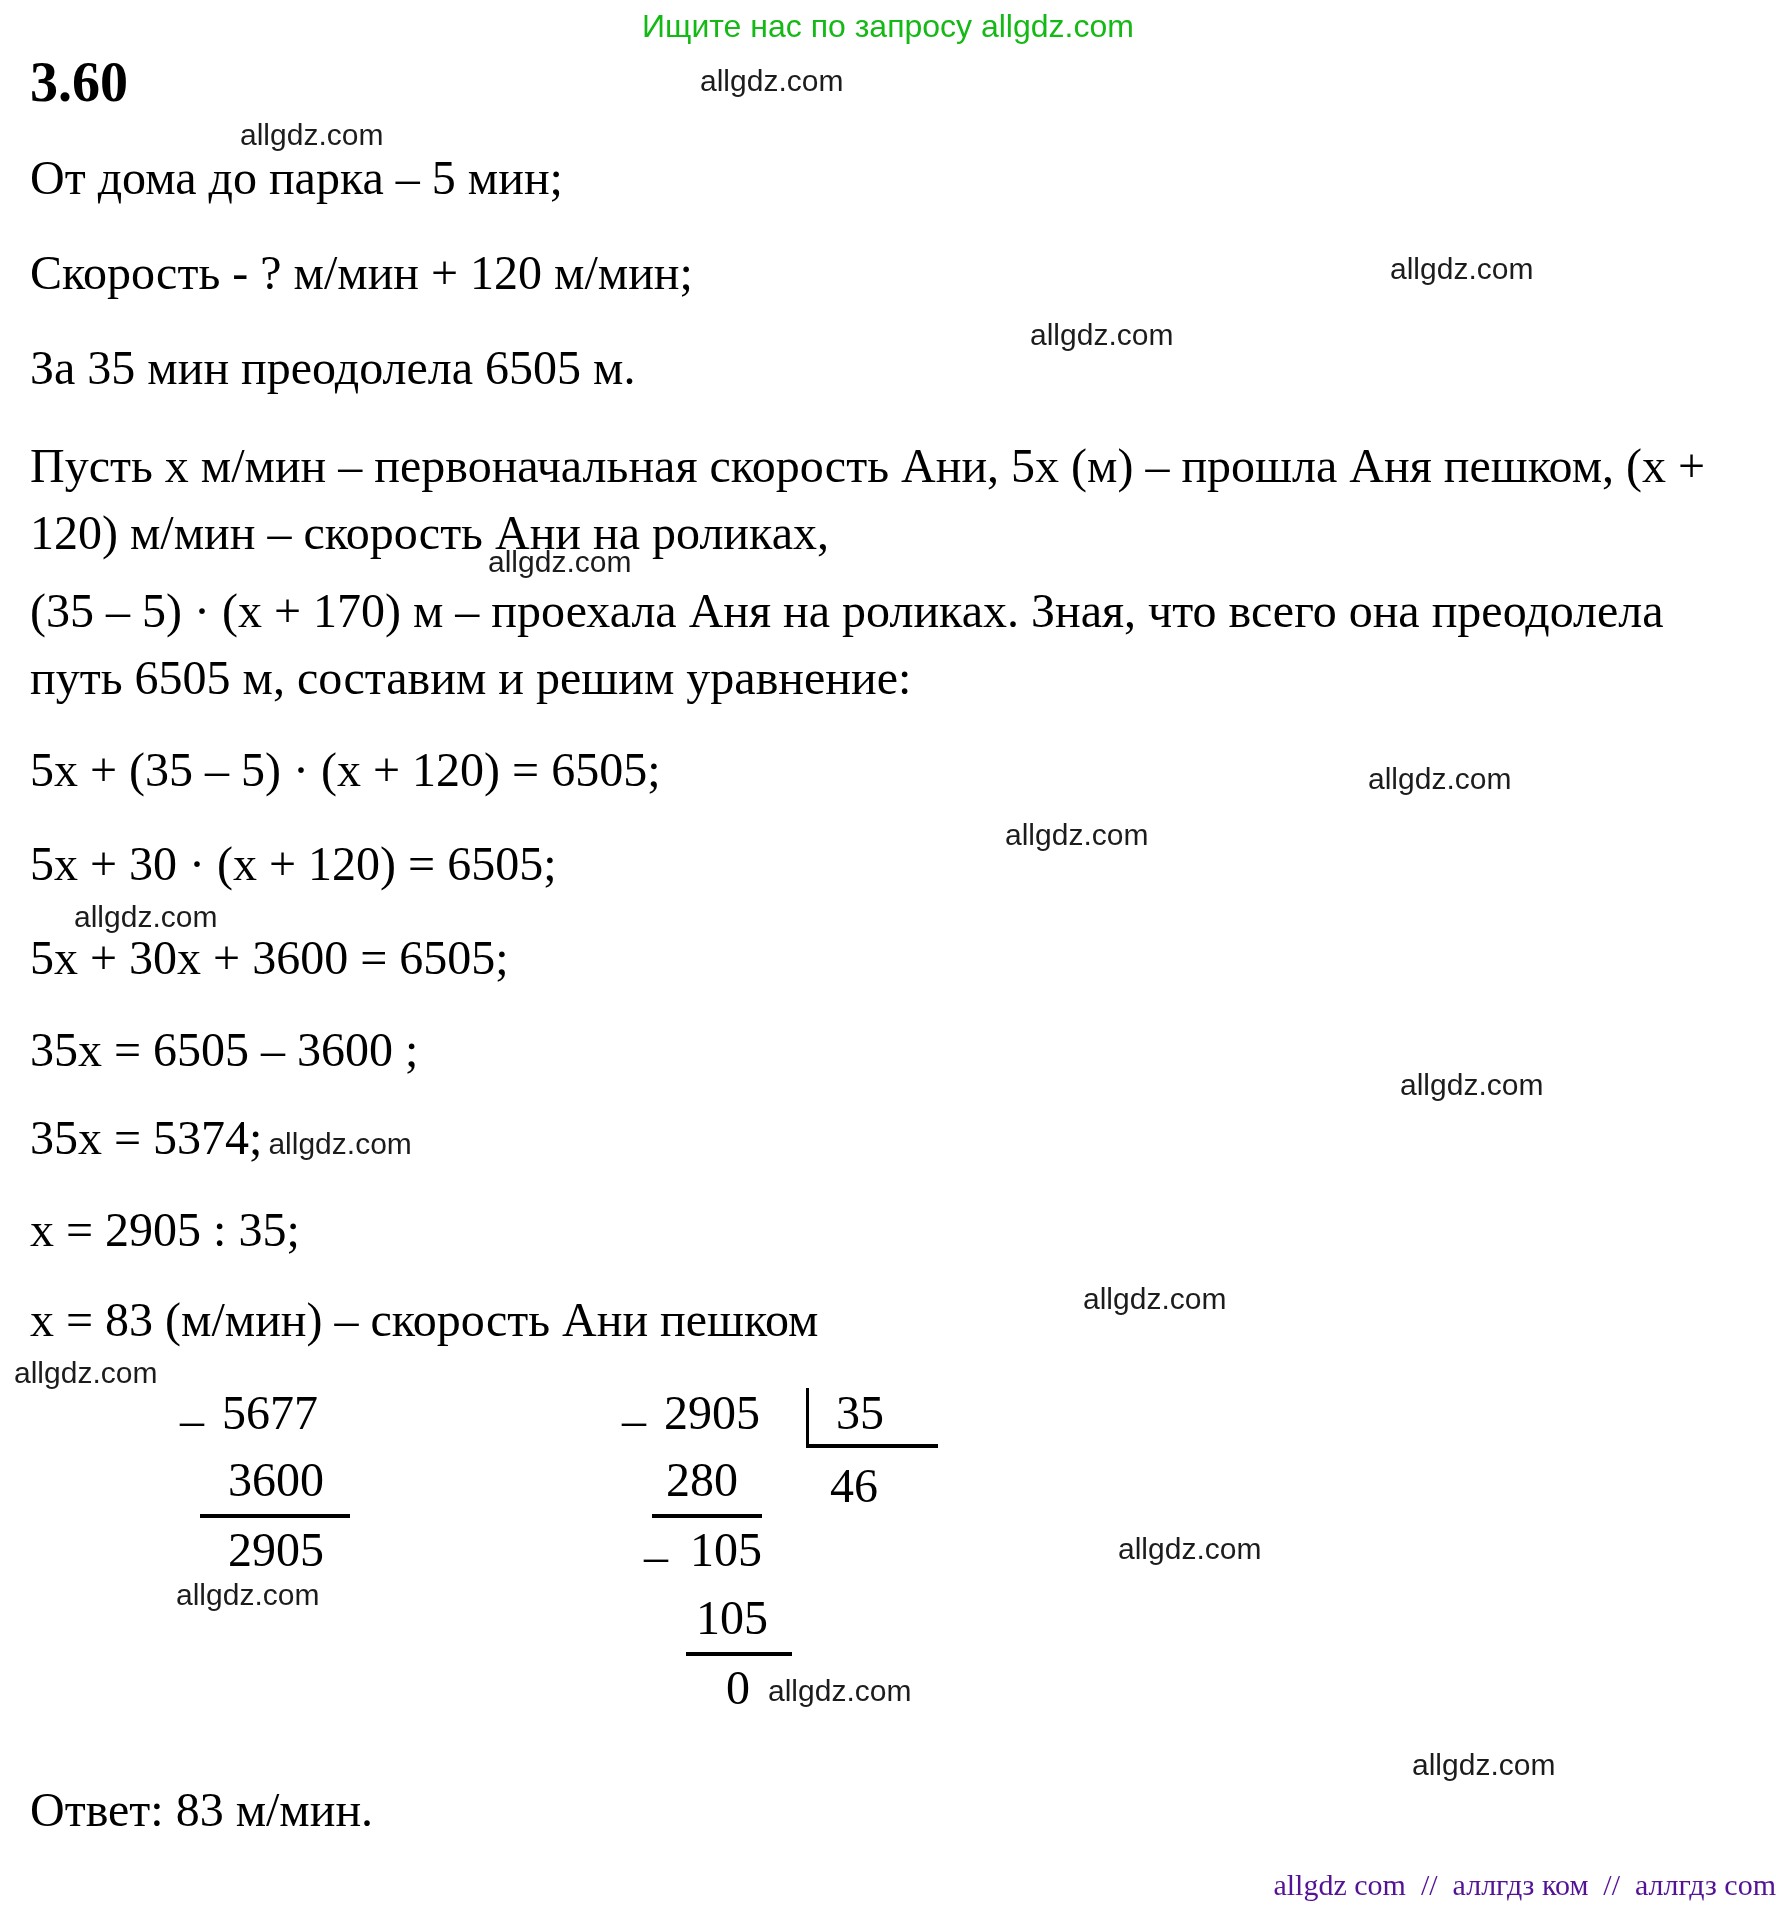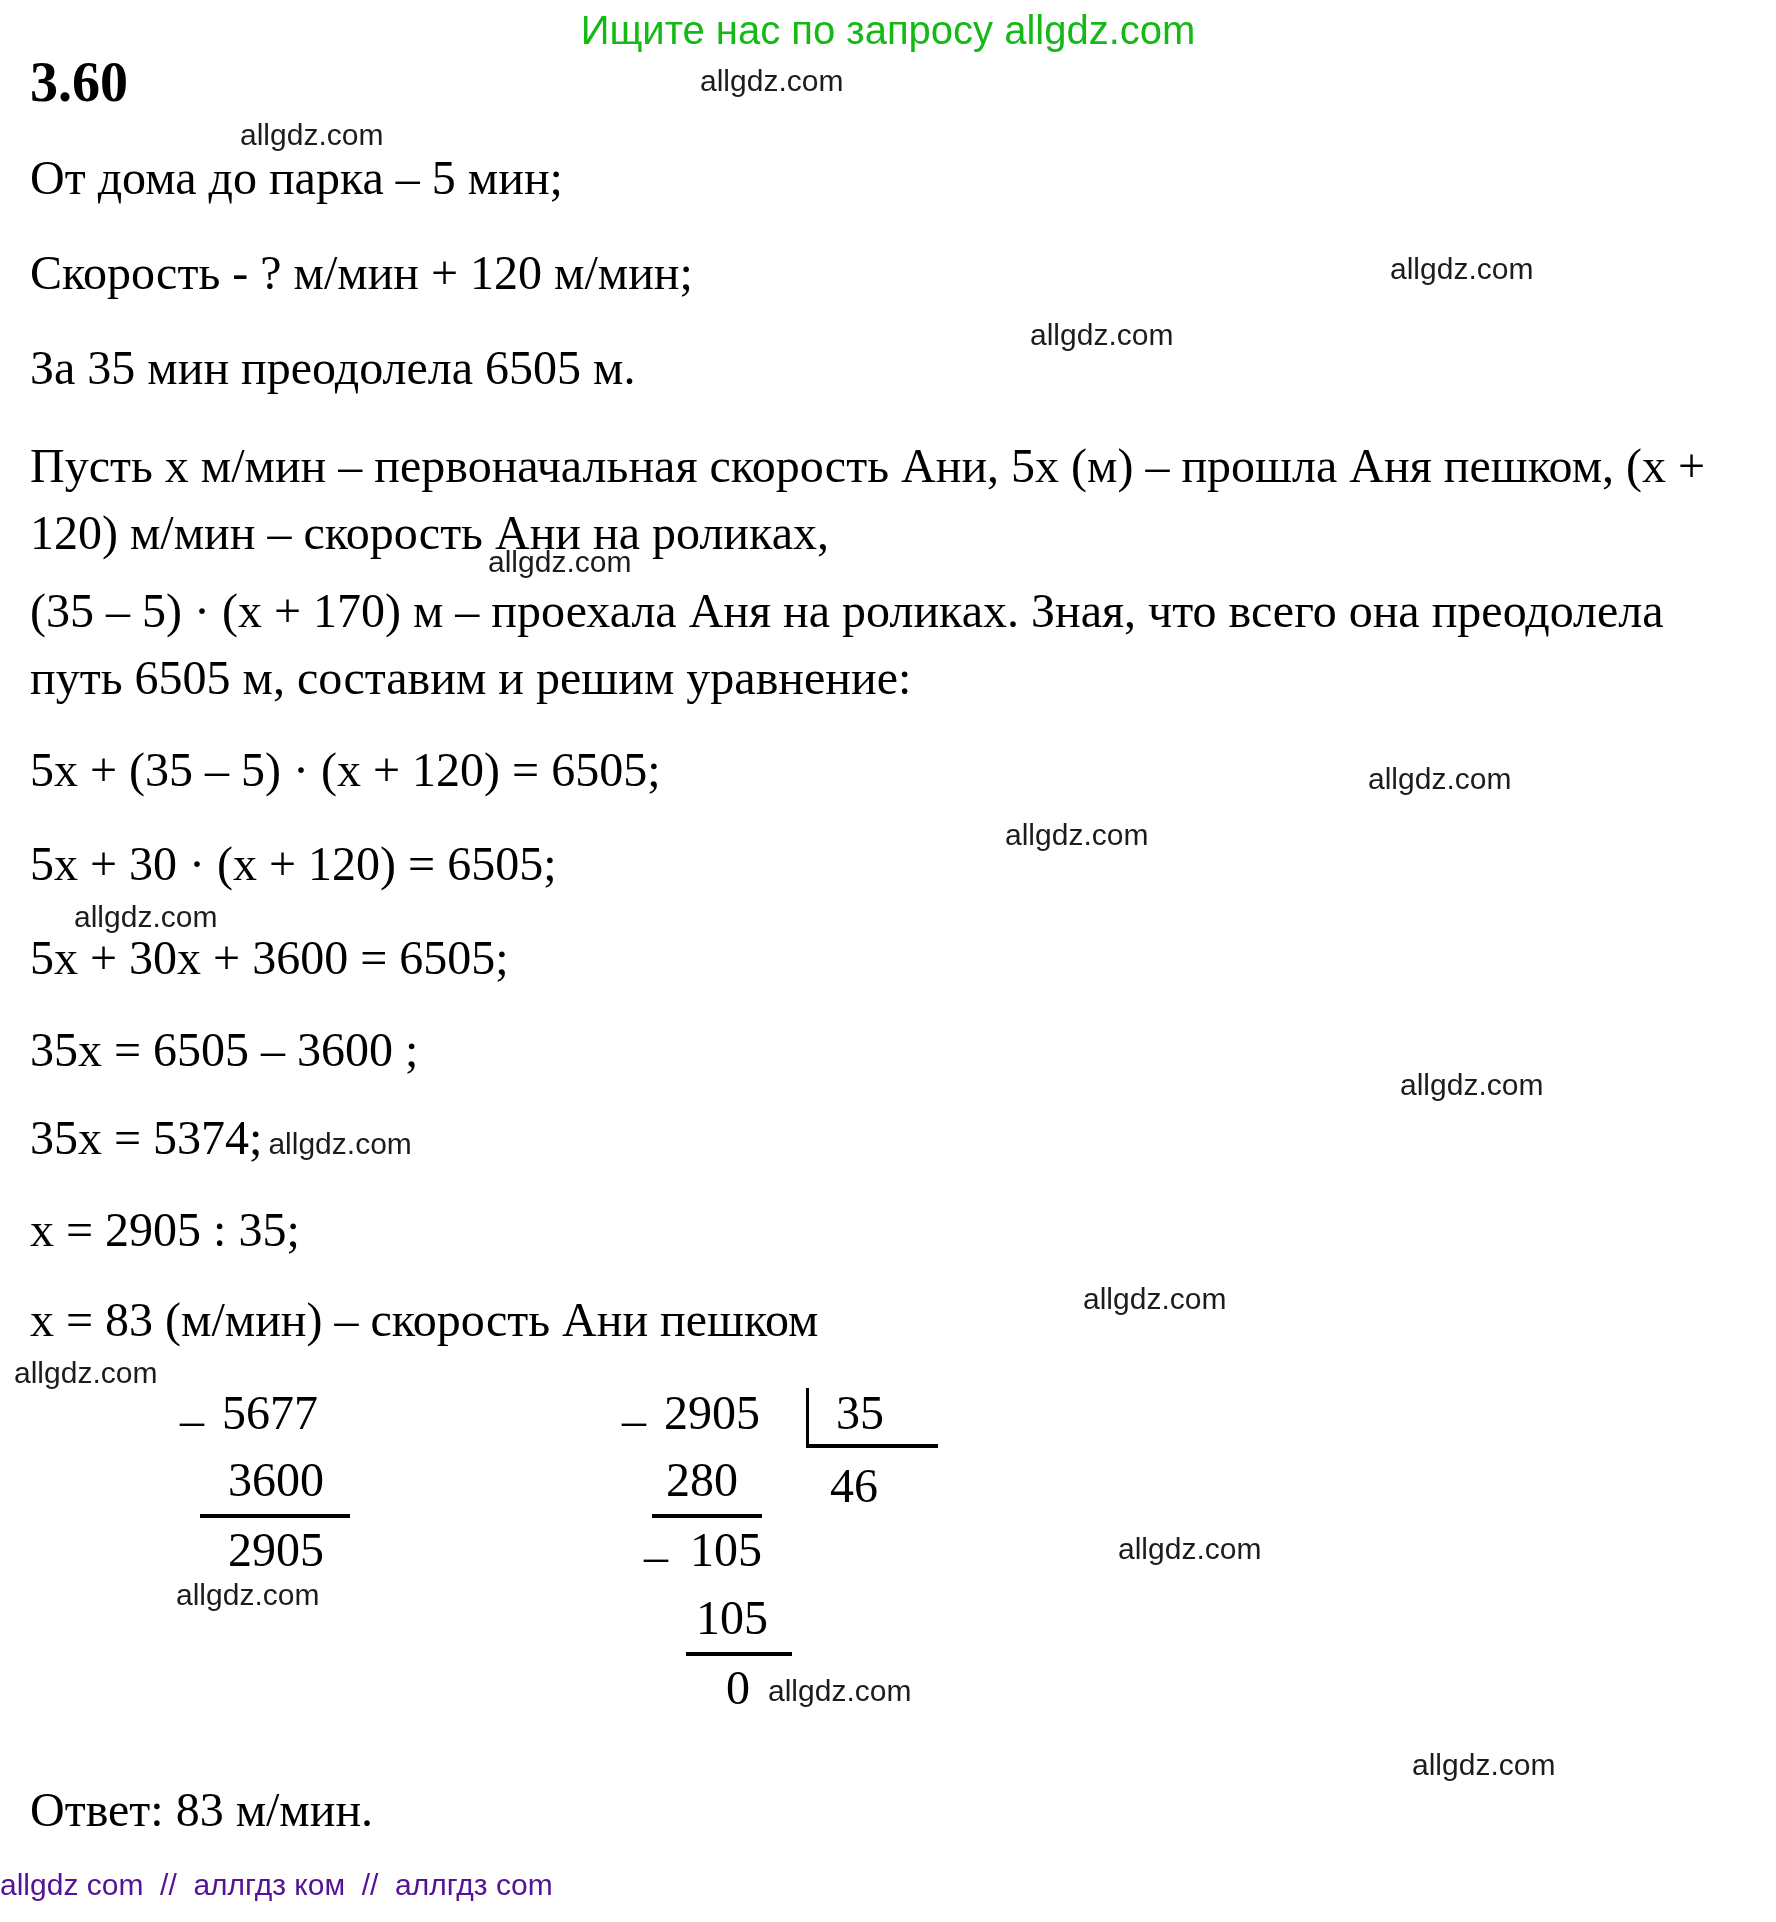--- a/index.html
+++ b/index.html
@@ -15,26 +15,26 @@
     position: relative; overflow: hidden;
     font-family: "Liberation Serif", serif;
     color: var(--ink);
   }
   .page { position: absolute; inset: 0; }
 
   .promo {
     position: absolute; top: 8px; left: 0; width: 100%;
     text-align: center;
     font-family: "Liberation Sans", sans-serif;
-    font-size: 40px; color: var(--green);
+    font-size: 32px; color: var(--green);
   }
   .footer {
     position: absolute; top: 1868px; left: 0; width: 100%;
-    text-align: left;
-    font-family: Liberation Sans, sans-serif;
+    text-align: right;
+    font-family: Liberation Serif, serif;
     font-size: 30px; color: var(--purple);
     white-space: pre;
   }
   .wm {
     position: absolute;
     font-family: "Liberation Sans", sans-serif;
     font-size: 30px; color: var(--wm-ink);
     white-space: nowrap;
   }
   .wm-inline {

